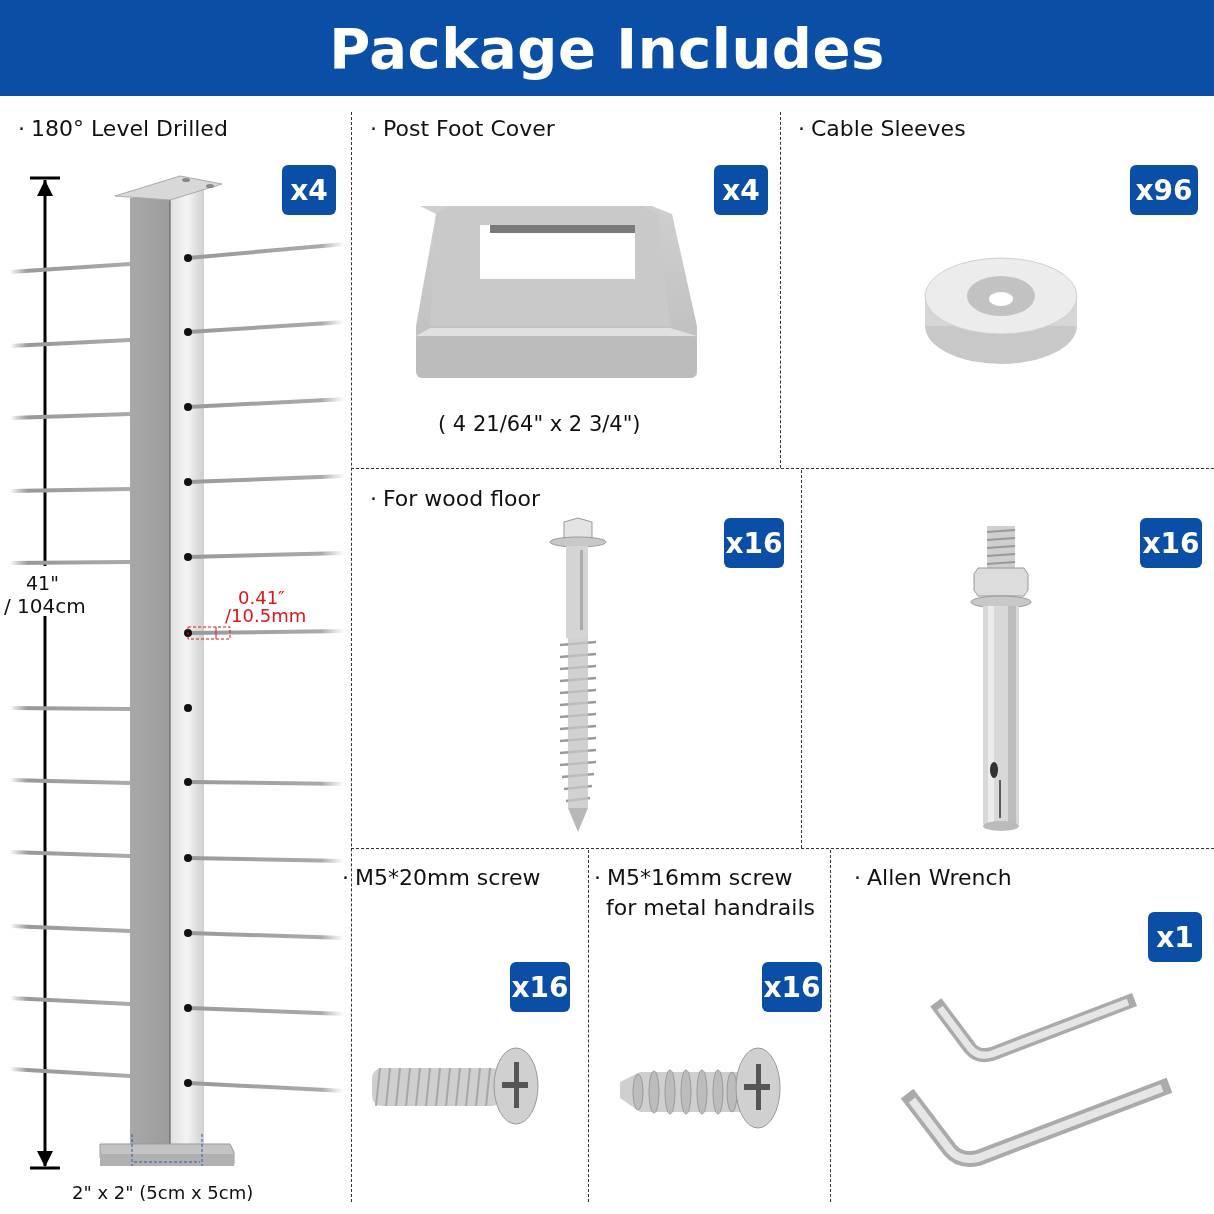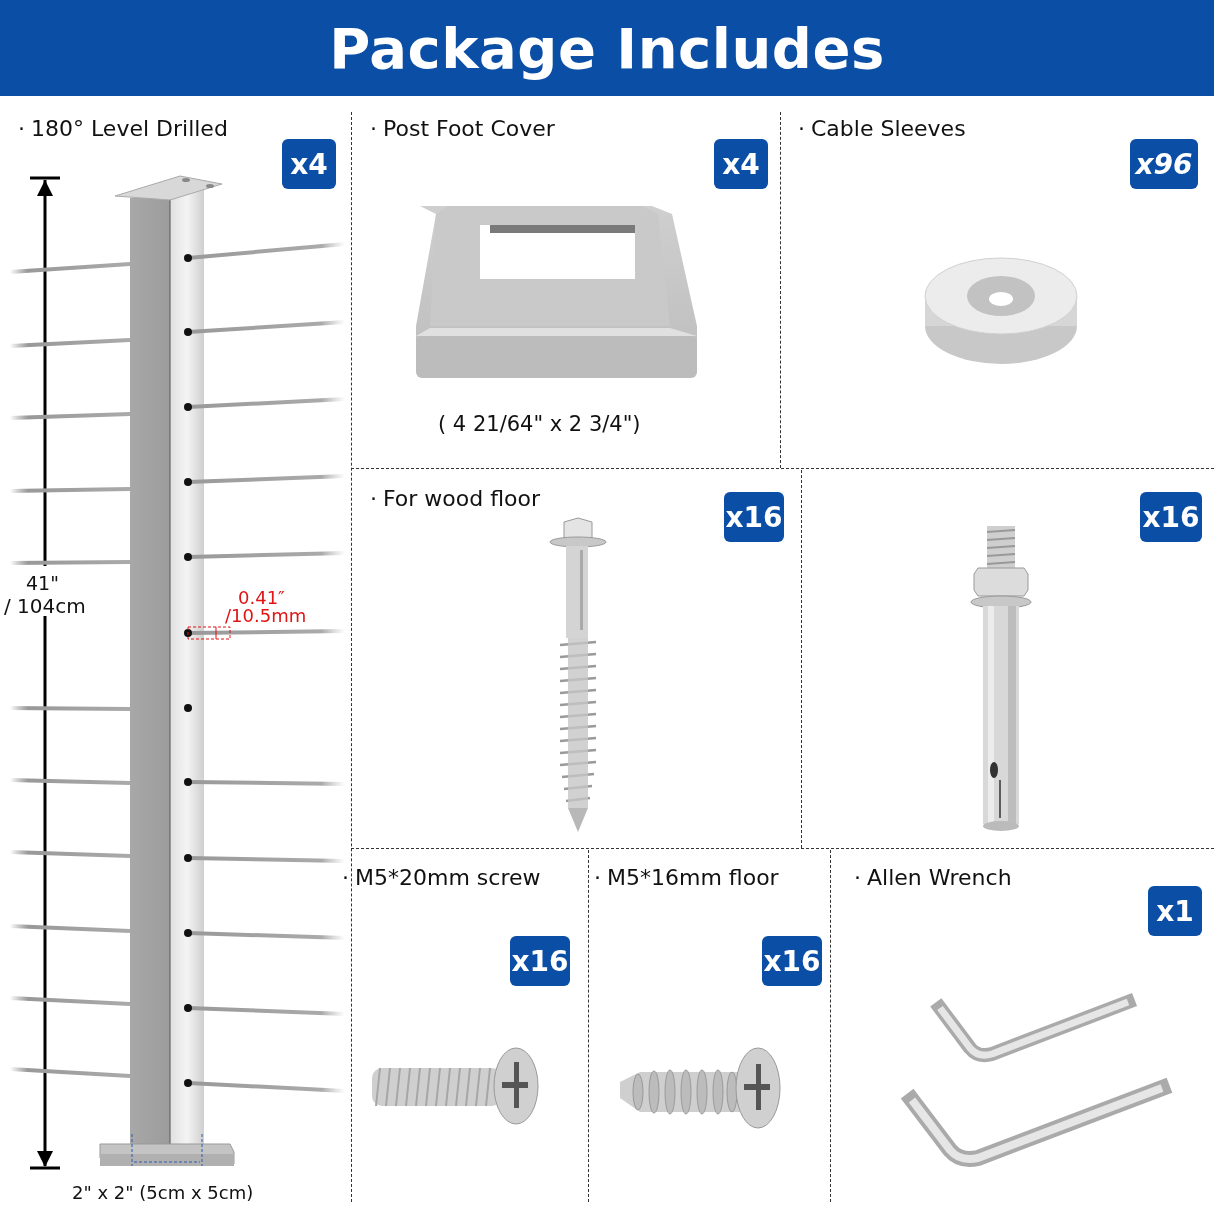--- a/index.html
+++ b/index.html
@@ -20,21 +20,21 @@
 
   .cell { position: absolute; }
   .label {
     position: absolute; font-size: 22px; color: #111; line-height: 30px; white-space: nowrap;
     font-family: "DejaVu Sans", sans-serif;
   }
   .label .dot { margin-right: 6px; }
   .badge {
     position: absolute; background: #0a4ea6; color: #fff; border-radius: 6px;
     font-family: "DejaVu Sans", sans-serif; font-weight: bold; font-size: 28px;
-    display: flex; align-items: center; justify-content: center; height: 50px;
+    display: flex; align-items: center; justify-content: center; height: 50px; margin-top: 26px;
   }
 
   .caption { position: absolute; font-size: 21px; white-space: nowrap; color: #111; }
   .red-note { position: absolute; color: #e01515; font-size: 18px; line-height: 20px; white-space: nowrap; }
 
   svg { position: absolute; overflow: visible; }
 </style>
 </head>
 <body>
 
@@ -179,21 +179,21 @@
     <rect x="128" y="129" width="155" height="54" fill="#ffffff"></rect>
     <rect x="138" y="129" width="145" height="8" fill="#7a7a7a"></rect>
   </svg>
   <div class="caption" style="left:86px; top:316px;">( 4 21/64" x 2 3/4")</div>
 </div>
 
 <div class="cell" style="left:782px; top:96px; width:432px; height:372px;">
   <div class="label" style="left:16px; top:18px;">
     <span class="dot">·</span><span>Cable Sleeves</span>
   </div>
-  <div class="badge" style="left:348px; top:43px; width:68px;font-style:italic;">x96</div>
+  <div class="badge" style="left:348px; top:43px; width:68px;">x96</div>
   <svg style="left:0; top:0;" width="432" height="372">
     <ellipse cx="219" cy="230" rx="76" ry="38" fill="#c8c8c8"></ellipse>
     <rect x="143" y="200" width="152" height="30" fill="#d6d6d6"></rect>
     <ellipse cx="219" cy="200" rx="76" ry="38" fill="#ececec" stroke="#d0d0d0" stroke-width="1"></ellipse>
     <ellipse cx="219" cy="200" rx="34" ry="20" fill="#c2c2c2"></ellipse>
     <ellipse cx="219" cy="203" rx="12" ry="7" fill="#ffffff"></ellipse>
   </svg>
 </div>
 
 <div class="cell" style="left:352px; top:470px; width:448px; height:378px;">
@@ -271,22 +271,23 @@
         <line x1="150" y1="218" x2="146" y2="256"></line>
     </g>
     <ellipse cx="176" cy="236" rx="22" ry="38" fill="#d0d0d0" stroke="#999"></ellipse>
     <rect x="174" y="212" width="5" height="46" fill="#555"></rect>
     <rect x="162" y="232" width="26" height="6" fill="#555"></rect>
   </svg>
 </div>
 
 <div class="cell" style="left:590px; top:850px; width:240px; height:364px;">
   <div class="label" style="left:4px; top:13px;">
-    <span class="dot">·</span><span>M5*16mm floor</span>
-  </div>
+    <span class="dot">·</span><span>M5*16mm screw</span>
+  </div>
+  <div class="label" style="left:16px; top:43px;">for metal handrails</div>
   <div class="badge" style="left:172px; top:86px; width:60px;">x16</div>
   <svg style="left:0; top:0;" width="240" height="364">
     <polygon points="30,232 50,222 150,222 150,262 50,262 30,248" fill="#cfcfcf"></polygon>
     <g fill="#bcbcbc" stroke="#999" stroke-width="1">
       <ellipse cx="48" cy="242" rx="5" ry="18"></ellipse>
         <ellipse cx="64" cy="242" rx="5" ry="21"></ellipse>
       <ellipse cx="80" cy="242" rx="5" ry="22"></ellipse>
         <ellipse cx="96" cy="242" rx="5" ry="22"></ellipse>
       <ellipse cx="112" cy="242" rx="5" ry="22"></ellipse>
         <ellipse cx="128" cy="242" rx="5" ry="22"></ellipse>

